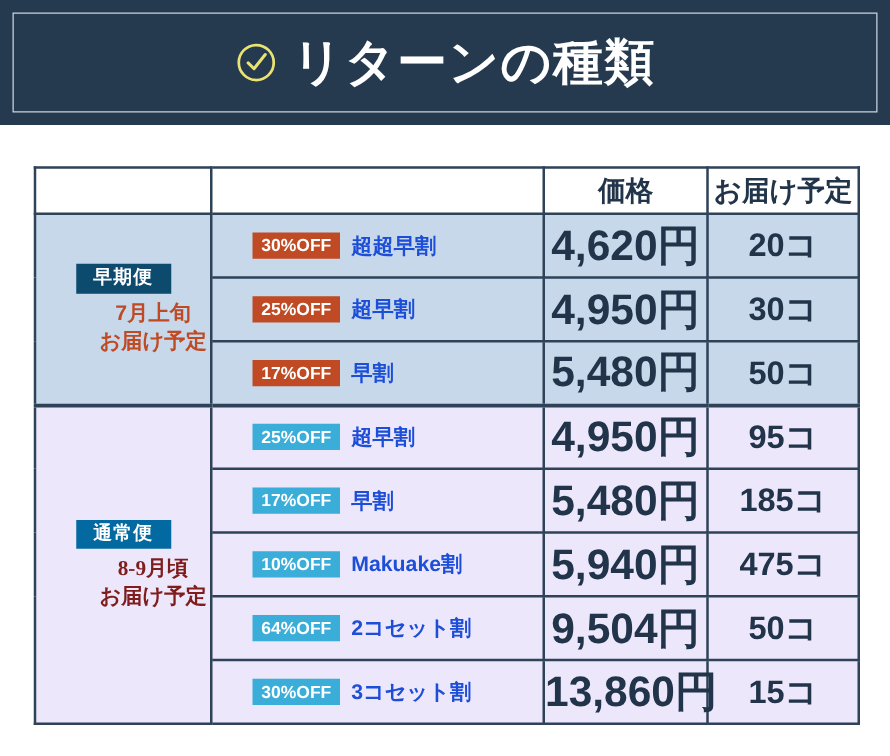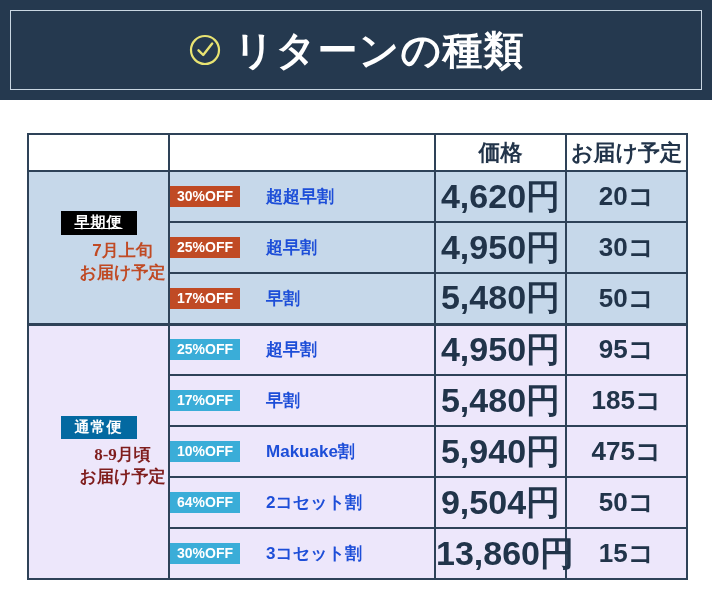--- a/index.html
+++ b/index.html
@@ -104,41 +104,42 @@
   }
   .ship-badge {
     display: inline-block;
     padding: 2px 14px 3px 14px;
     font-size: 15px;
     font-weight: bold;
     color: #ffffff;
     line-height: 1.25;
     letter-spacing: 1px;
   }
-  .ship-badge.early  { background: #000000; text-decoration: underline; }
+  .ship-badge.early  { background: #0c4a6e; }
   .ship-badge.normal { background: #0369a1; }
   .ship-lines {
     margin-top: 5px;
     font-size: 17px;
     font-weight: bold;
     line-height: 1.28;
     white-space: pre-line;
     margin-left: 48px;
   }
   .ship-lines.early  { color: #c04a24; }
   .ship-lines.normal { color: #7f1d1d; font-family: Liberation Serif, serif; }
 
   td.plan-cell {
     padding-left: 10px;
     white-space: nowrap;
   }
   .plan-inner {
     display: flex;
     align-items: center;
-    gap: 26px;
+    gap: 9px;
+    margin-left: 32px;
   }
   .off-badge {
     display: inline-block;
     padding: 2px 7px 3px 7px;
     font-size: 14px;
     font-weight: bold;
     color: #ffffff;
     line-height: 1.15;
     letter-spacing: 0px;
     flex: 0 0 auto;

